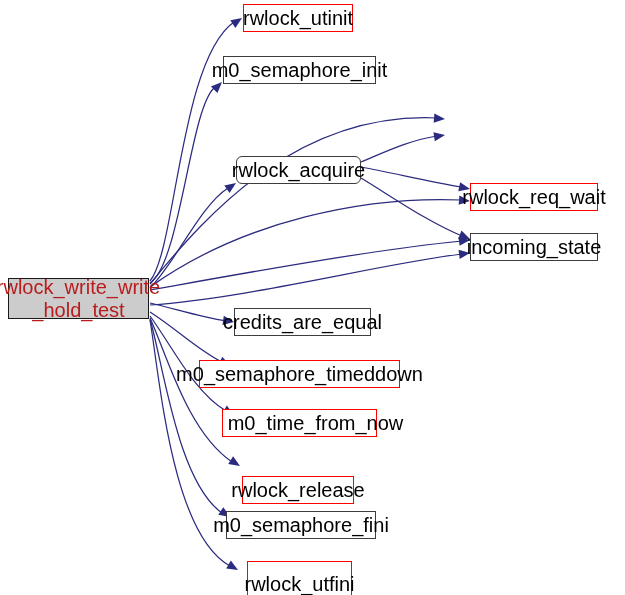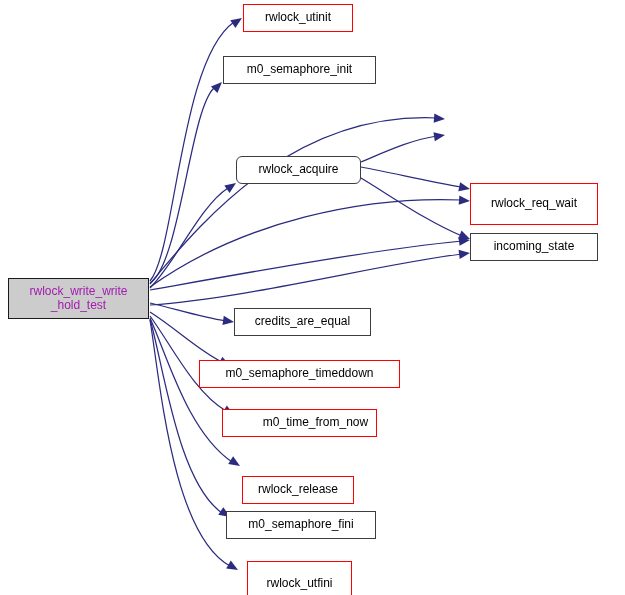--- a/index.html
+++ b/index.html
@@ -1,21 +1,21 @@
 <!DOCTYPE html>
 <html><head>
 <meta charset="utf-8">
 <style>
   html,body{margin:0;padding:0;background:#ffffff;}
   #canvas{position:relative;width:625px;height:595px;overflow:hidden;
           font-family:"Liberation Sans","DejaVu Sans",sans-serif;background:#fff;}
   #edges{position:absolute;left:0;top:0;width:625px;height:595px;}
   .node{position:absolute;box-sizing:border-box;display:flex;align-items:center;
         justify-content:center;text-align:center;background:#ffffff;
-        font-size:12px;color:#000;line-height:1.12;white-space:pre-line;}
+        font-size:20px;color:#000;line-height:1.12;white-space:pre-line;}
   .node.plain{border:1.4px solid #3d3d3d;}
   .node.red{border:1.4px solid #ff0000;}
   .node.root{border:1.4px solid #1a1a1a;background:#cccccc;}
 </style>
 </head>
 <body>
 
 <div id="canvas" style="background: rgb(255, 255, 255);">
   <svg id="edges" viewBox="0 0 625 595" xmlns="http://www.w3.org/2000/svg">
       <path d="M150,281 C176,250 180,60 234,22" fill="none" stroke="#2b2b7f" stroke-width="1.25"></path>
@@ -44,26 +44,26 @@
       <polygon points="445,135 434.83011247066617,141.2236153191453 433.4271845721286,132.13121226431403" fill="#2b2b7f"></polygon>
       <path d="M361,167 C394,173 430,182 462,187" fill="none" stroke="#2b2b7f" stroke-width="1.25"></path>
       <polygon points="470,189 458.29931297328693,191.29214377884725 460.15080512685444,182.28037498436092" fill="#2b2b7f"></polygon>
       <path d="M361,178 C394,198 428,222 462,236" fill="none" stroke="#2b2b7f" stroke-width="1.25"></path>
       <polygon points="470,239 458.07763258450854,239.1309778990012 461.53359506090607,230.6047640052655" fill="#2b2b7f"></polygon>
       <path d="M150,287 C244,220 366,196 462,200" fill="none" stroke="#2b2b7f" stroke-width="1.25"></path>
       <polygon points="470,201 458.6832624898446,204.75385829863637 459.3798991781379,195.58027135979268" fill="#2b2b7f"></polygon>
       <path d="M150,305 C250,298 380,264 462,254" fill="none" stroke="#2b2b7f" stroke-width="1.25"></path>
       <polygon points="470,253 459.669483392882,258.95318625864 458.50688500683015,249.82694031670147" fill="#2b2b7f"></polygon>
     </svg>
-<div class="node root" style="left: 8px; top: 278px; width: 141px; height: 41px; background: rgb(204, 204, 204); border-color: rgb(26, 26, 26); color: #a21caf;">rwlock_write_write
+<div class="node root" style="left: 8px; top: 278px; width: 141px; height: 41px; background: rgb(204, 204, 204); border-color: rgb(26, 26, 26); color: #b91c1c;">rwlock_write_write
 _hold_test</div>
     <div class="node red" style="left: 243px; top: 4px; width: 110px; height: 28px; border-color: rgb(255, 0, 0); color: rgb(0, 0, 0);">rwlock_utinit</div>
     <div class="node plain" style="left: 223px; top: 56px; width: 153px; height: 28px; border-color: rgb(61, 61, 61); color: rgb(0, 0, 0);">m0_semaphore_init</div>
     <div class="node plain" style="left: 236px; top: 156px; width: 125px; height: 28px; border-color: rgb(61, 61, 61); color: rgb(0, 0, 0); border-radius: 6px;">rwlock_acquire</div>
-    <div class="node red" style="left: 470px; top: 183px; width: 128px; height: 42px; border-color: rgb(255, 0, 0); color: rgb(0, 0, 0);">rwlock_req_wait</div>
+    <div class="node red" style="left: 470px; top: 183px; width: 128px; height: 28px; border-color: rgb(255, 0, 0); color: rgb(0, 0, 0);">rwlock_req_wait</div>
     <div class="node plain" style="left: 234px; top: 308px; width: 137px; height: 28px; border-color: rgb(61, 61, 61); color: rgb(0, 0, 0);">credits_are_equal</div>
     <div class="node plain" style="left: 470px; top: 233px; width: 128px; height: 28px; border-color: rgb(61, 61, 61); color: rgb(0, 0, 0);">incoming_state</div>
     <div class="node red" style="left: 199px; top: 360px; width: 201px; height: 28px; border-color: rgb(255, 0, 0); color: rgb(0, 0, 0);">m0_semaphore_timeddown</div>
     <div class="node red" style="left: 222px; top: 409px; width: 155px; height: 28px; border-color: rgb(255, 0, 0); color: rgb(0, 0, 0); padding-left: 32px;">m0_time_from_now</div>
     <div class="node red" style="left: 242px; top: 476px; width: 112px; height: 28px; border-color: rgb(255, 0, 0); color: rgb(0, 0, 0);">rwlock_release</div>
     <div class="node plain" style="left: 226px; top: 511px; width: 150px; height: 28px; border-color: rgb(61, 61, 61); color: rgb(0, 0, 0);">m0_semaphore_fini</div>
     <div class="node red" style="left: 247px; top: 561px; width: 105px; height: 46px; border-color: rgb(255, 0, 0); color: rgb(0, 0, 0);">rwlock_utfini</div>
   </div>
 
 </body></html>

